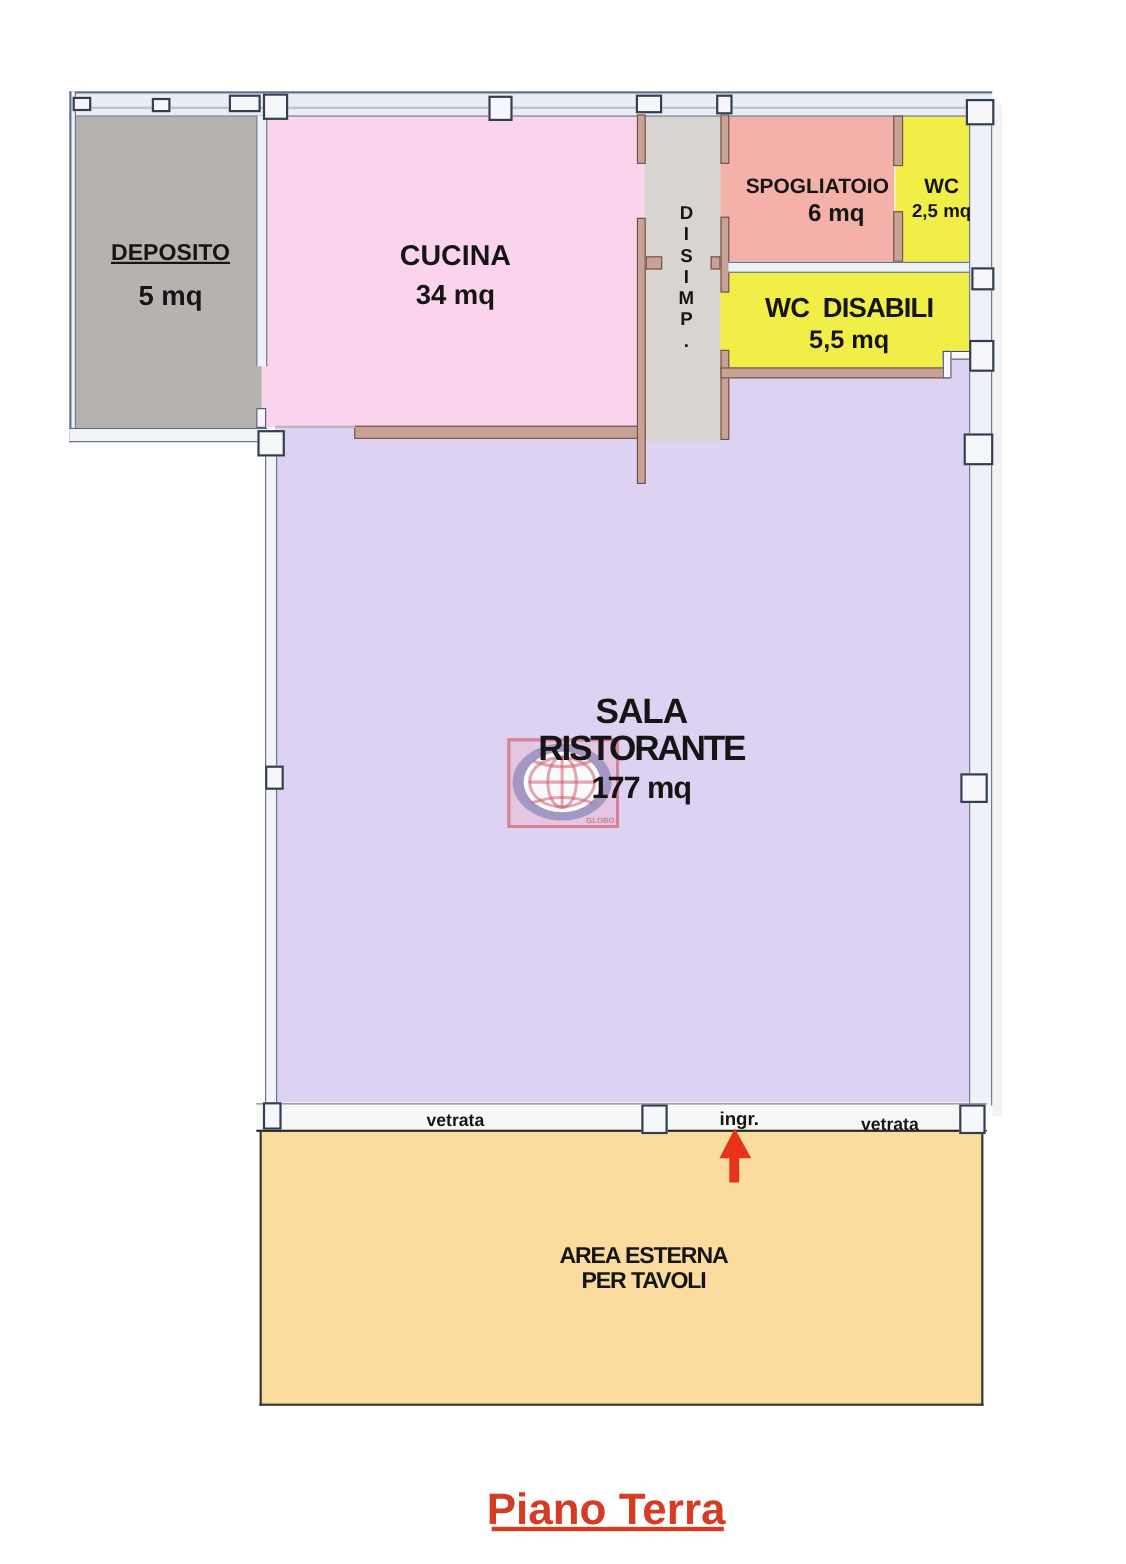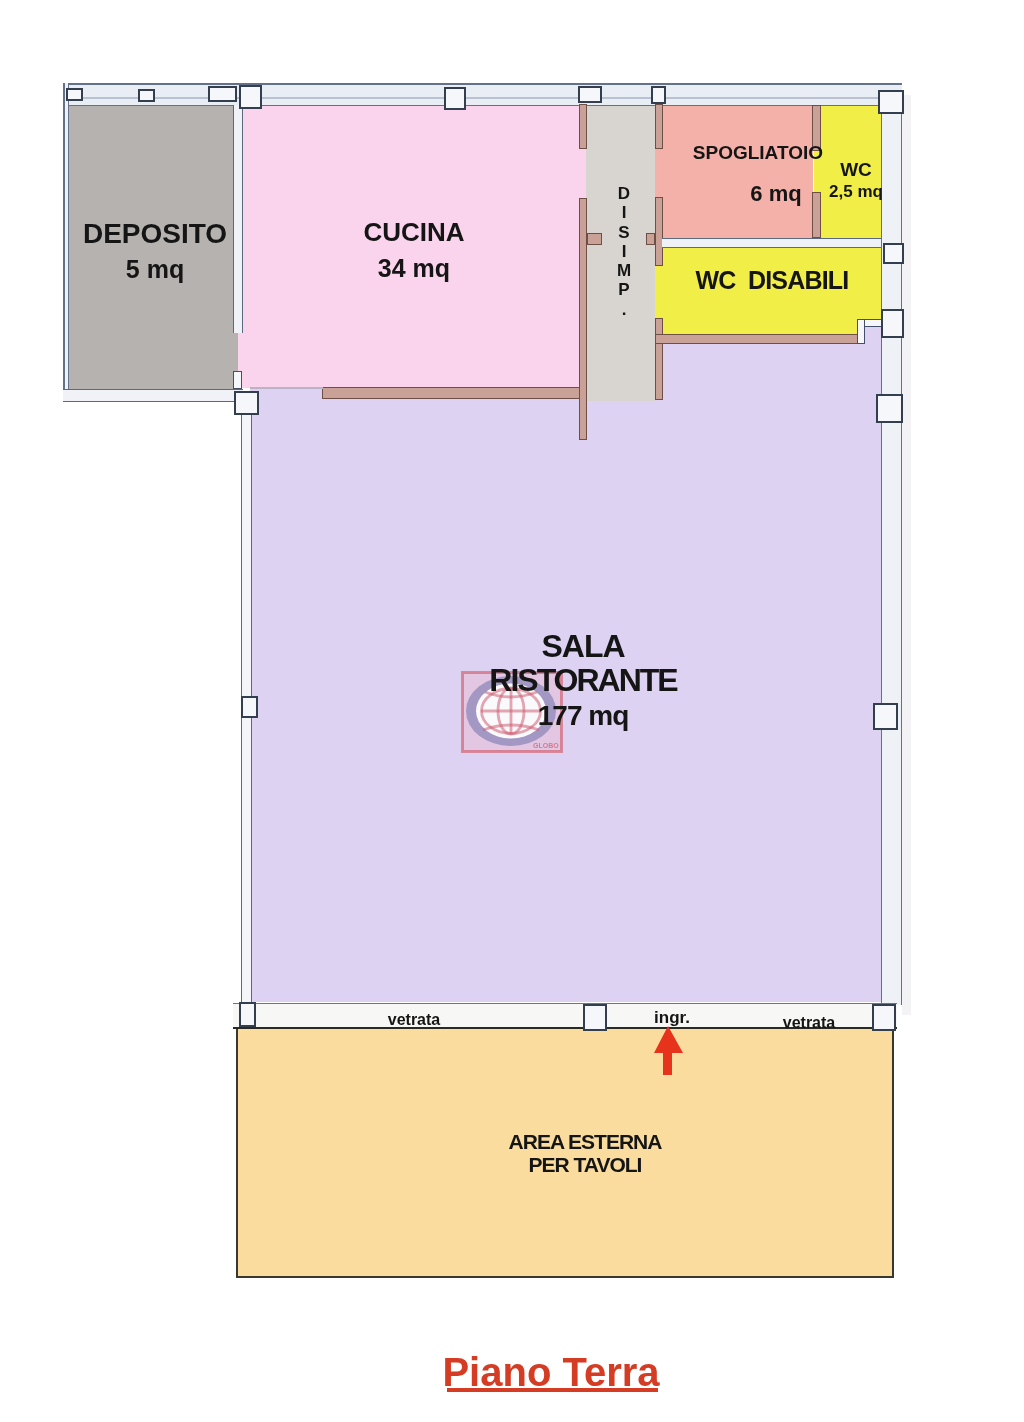--- a/index.html
+++ b/index.html
@@ -122,40 +122,41 @@
     <ellipse cx="50" cy="40" rx="29.5" ry="22.5"></ellipse>
     <ellipse cx="50" cy="40" rx="13" ry="23"></ellipse>
     <line x1="50" y1="17" x2="50" y2="63"></line>
     <line x1="20" y1="40" x2="80" y2="40"></line>
     <path d="M24,27 Q50,37 76,27" transform="translate(0,-6)"></path>
     <path d="M22,53 Q50,43 78,53" transform="translate(0,6)"></path>
   </g>
   <text x="72" y="77" font-family="Liberation Sans, sans-serif" font-size="7" font-weight="bold" fill="rgba(200,60,70,0.55)">GLOBO</text>
 </svg>
 
-<div class="t" style="left:75px;top:218px;width:160px;font-size:28px;">DEPOSITO</div>
+<div class="t" style="left:75px;top:218px;width:160px;font-size:21px;text-decoration:underline;">DEPOSITO</div>
 
 <div class="t" style="left:75px;top:255px;width:160px;font-size:25px;">5 mq</div>
 
 <div class="t" style="left:334px;top:217px;width:160px;font-size:26px;">CUCINA</div>
 
 <div class="t" style="left:334px;top:254px;width:160px;font-size:25px;">34 mq</div>
 
 <div class="t" style="left:604px;top:184px;width:40px;font-size:17px;line-height:19.3px;">D<br>I<br>S<br>I<br>M<br>P<br>.</div>
 
-<div class="t" style="left:663px;top:142px;width:160px;font-size:19px;text-align:right;">SPOGLIATOIO</div>
+<div class="t" style="left:663px;top:159px;width:160px;font-size:19px;">SPOGLIATOIO</div>
 
-<div class="t" style="left:696px;top:181px;width:160px;font-size:22px;">6 mq</div>
+<div class="t" style="left:626px;top:181px;width:160px;font-size:22px;text-align:right;">6 mq</div>
 
 <div class="t" style="left:816px;top:159px;width:80px;font-size:19px;">WC</div>
 
 <div class="t" style="left:816px;top:182px;width:80px;font-size:17px;">2,5 mq</div>
 
 <div class="t" style="left:662px;top:266px;width:220px;font-size:25px;letter-spacing:-0.8px;">WC&nbsp; DISABILI</div>
 
+<div class="t" style="left:662px;top:295px;width:220px;font-size:23px;">5,5 mq</div>
 
 <div class="t" style="left:503px;top:628px;width:160px;font-size:32px;letter-spacing:-1px;">SALA</div>
 
 <div class="t" style="left:483px;top:662px;width:200px;font-size:32px;letter-spacing:-2px;">RISTORANTE</div>
 
 <div class="t" style="left:503px;top:700px;width:160px;font-size:28px;letter-spacing:-1px;">177 mq</div>
 
 <div class="t" style="left:354px;top:1011px;width:120px;font-size:16px;">vetrata</div>
 
 <div class="t" style="left:632px;top:1008px;width:80px;font-size:17px;">ingr.</div>

